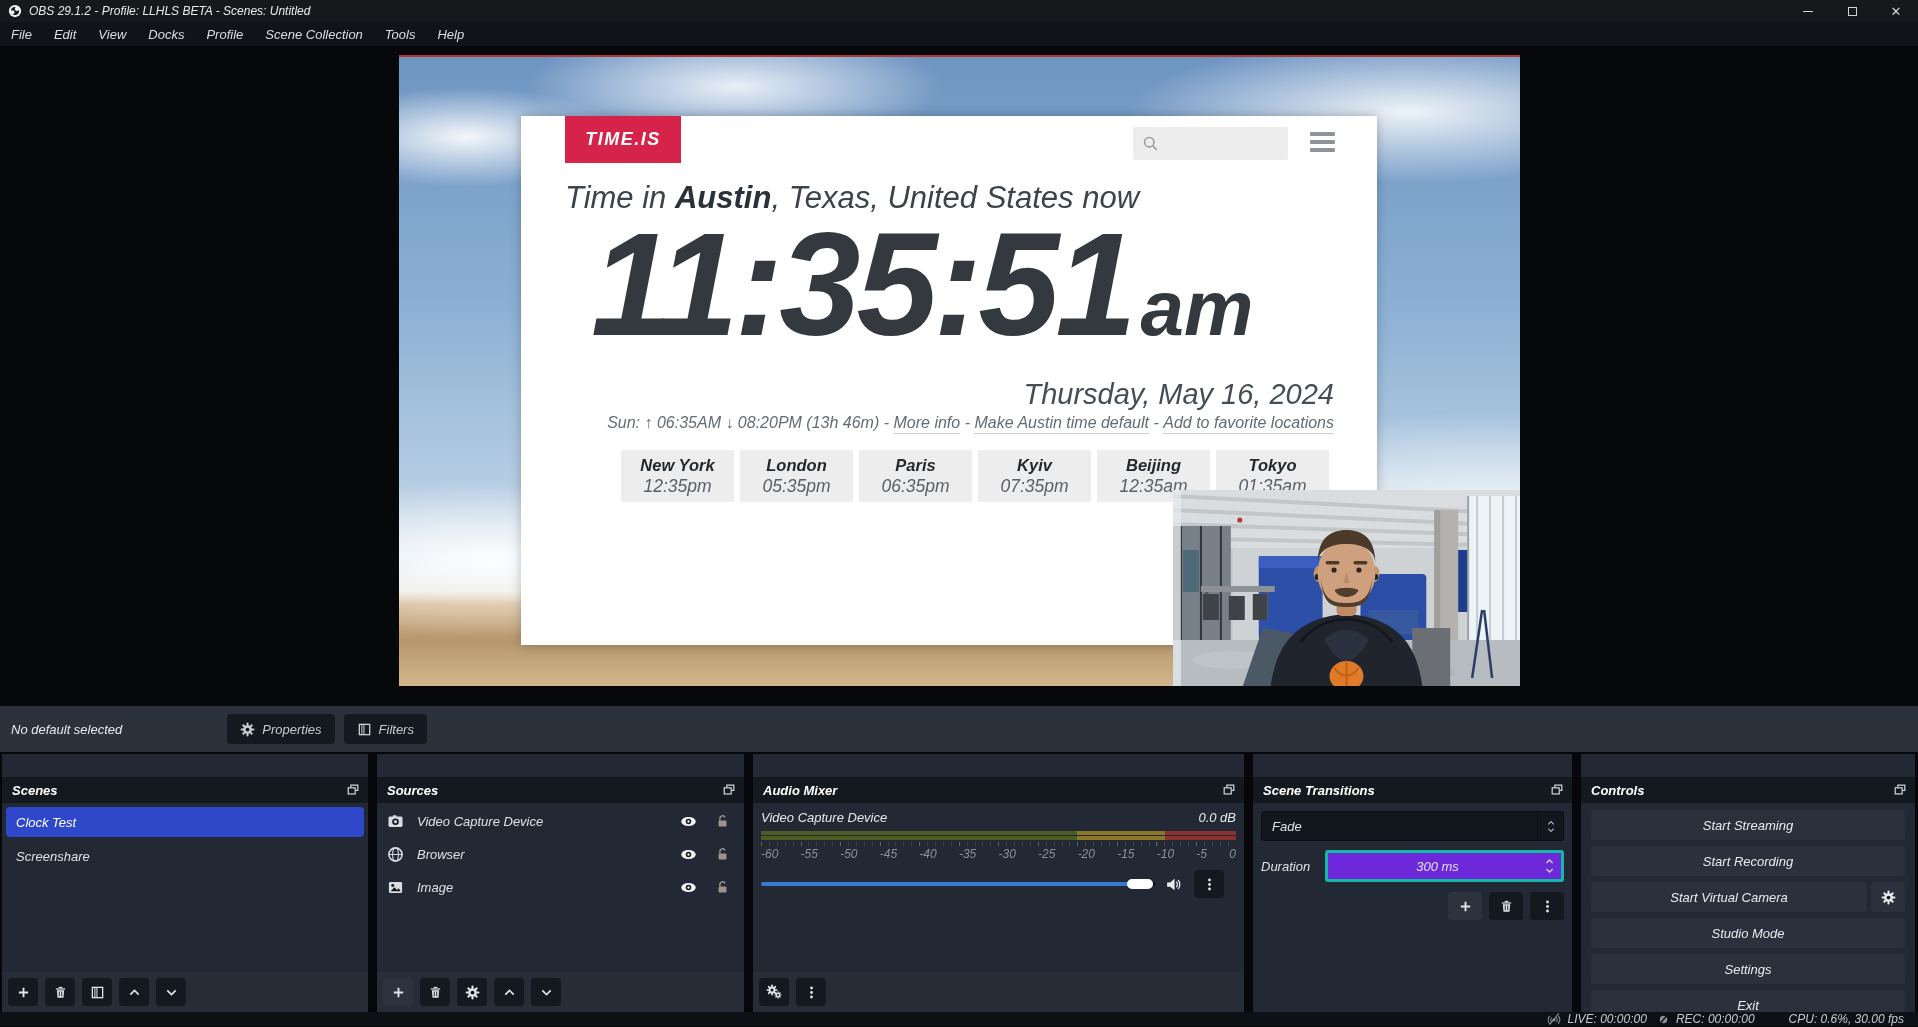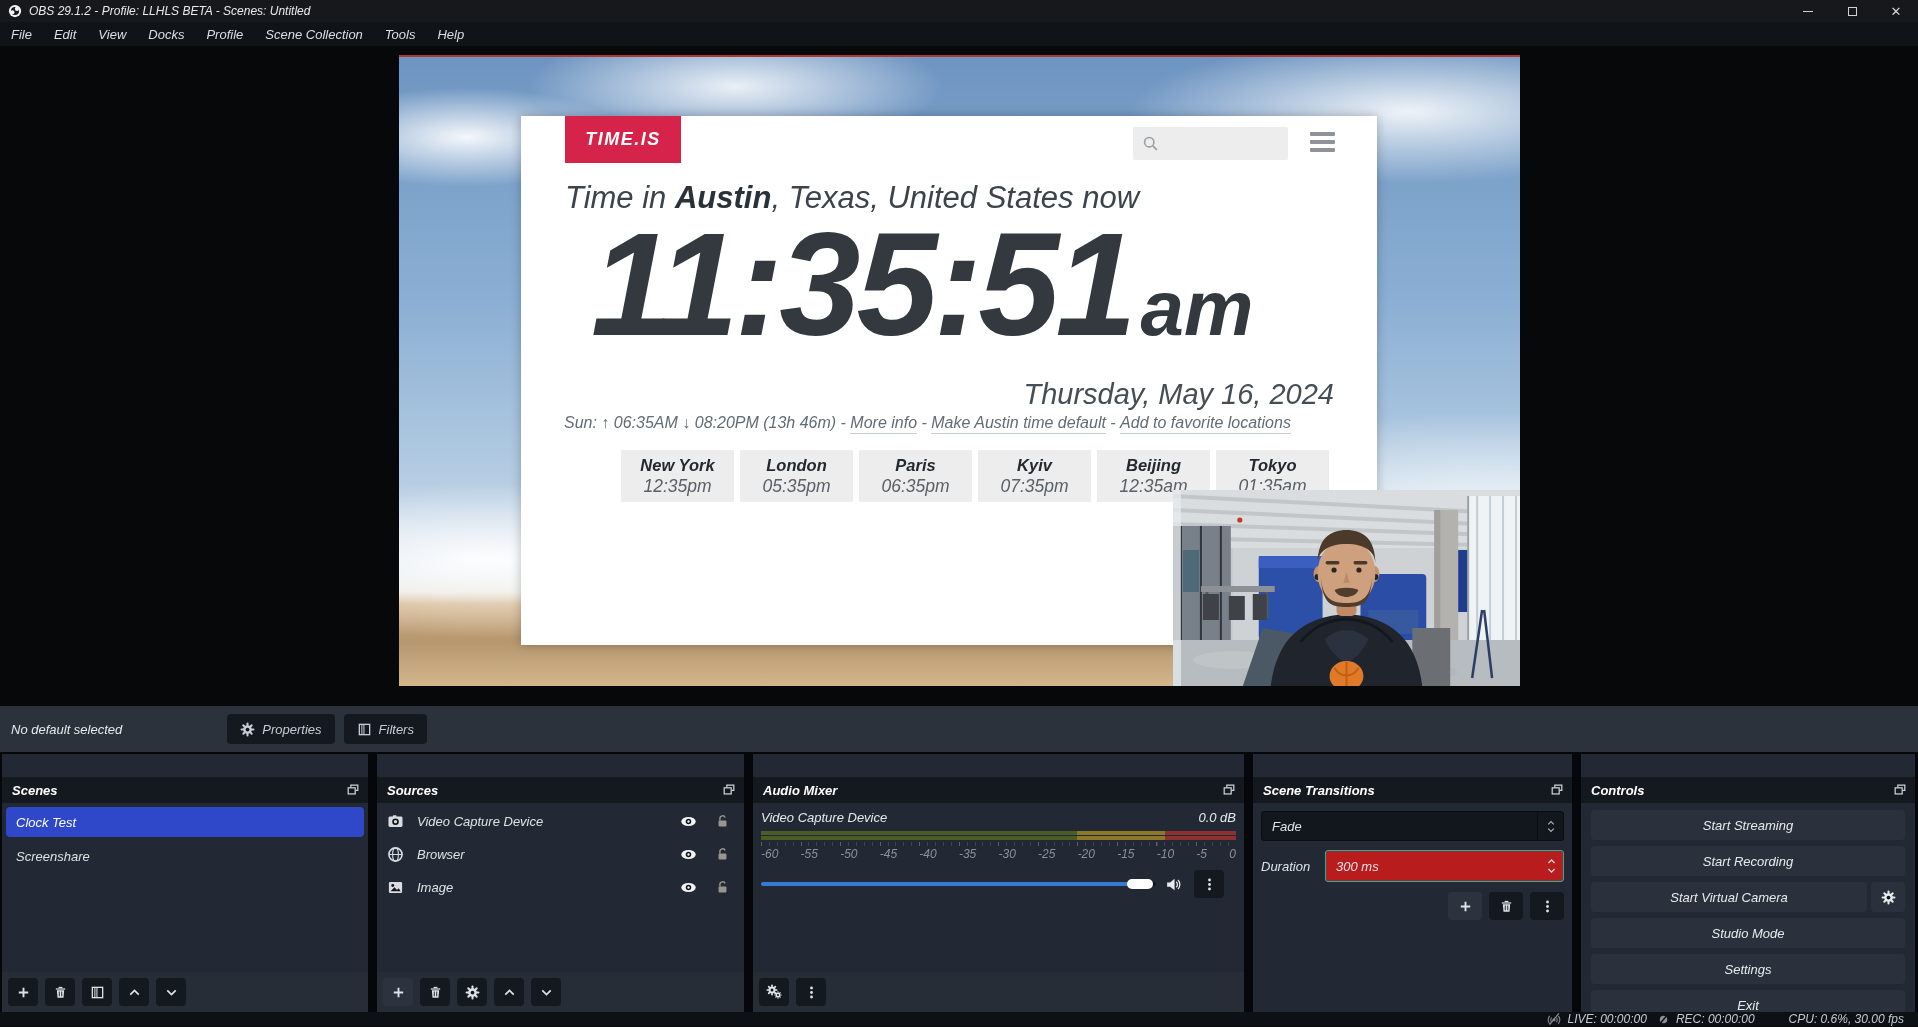--- a/index.html
+++ b/index.html
@@ -38,21 +38,21 @@
     display:flex; align-items:center; justify-content:center; font-size:18px; font-weight:bold; letter-spacing:1.5px; }
   .ti-search { position:absolute; left:612px; top:11px; width:155px; height:33px; background:#ededed; border-radius:2px; display:flex; align-items:center; padding-left:9px; }
   .ti-burger { position:absolute; left:789px; top:16px; width:25px; }
   .ti-burger div { height:4px; background:#8f9399; margin-bottom:4px; border-radius:1px; }
   .ti-heading { position:absolute; left:44px; top:64px; font-size:31px; color:#3c434a; }
   .ti-heading b { color:#2b3138; }
   .ti-clock { position:absolute; left:70px; top:96px; display:flex; align-items:baseline; color:#33393f; line-height:1; }
   .ti-time { font-size:146px; font-weight:bold; letter-spacing:-4px; }
   .ti-ampm { font-size:78px; font-weight:bold; margin-left:8px; }
   .ti-date { position:absolute; right:43px; top:262px; font-size:29px; color:#454d55; }
-  .ti-sun { position:absolute; left:43px; right:43px; top:298px; font-size:16px; color:#626c75; display:flex; justify-content:flex-start; white-space:pre; }
+  .ti-sun { position:absolute; left:43px; right:43px; top:298px; font-size:16px; color:#626c75; display:flex; justify-content:flex-end; white-space:pre; }
   .ti-sun .lnk { border-bottom:1px solid #c8cdd2; padding-bottom:1px; }
   .ti-cities { position:absolute; left:100px; top:334px; display:flex; gap:6px; }
   .ti-city { width:113px; height:52px; background:#ededed; text-align:center; padding-top:6px; }
   .ti-city .cn { font-size:16.5px; font-weight:bold; color:#24292e; }
   .ti-city .ct { font-size:17.5px; color:#596067; margin-top:1px; }
 
   .webcam { position:absolute; left:774px; top:435px; width:347px; height:196px; }
 
   
   .srctoolbar { height:48px; background:#2b323c; display:flex; align-items:center; font-size:13px; color:#e6e9ed; flex:0 0 auto; border-bottom:2px solid #05070a;}
@@ -100,21 +100,21 @@
   .volrow .spk { color:#e8ebee; margin-left:9px; }
   .volrow .kb { margin-left:12px; }
 
   
   .tr-inner { padding:8px; font-size:13px; color:#dfe3e8; }
   .combo { height:30px; background:#12161d; border:1px solid #0a0d11; border-radius:3px; display:flex; align-items:center; }
   .combo .val { padding-left:10px; flex:1; }
   .combo .chevs { width:26px; align-self:stretch; border-left:1px solid #0a0d11; display:flex; flex-direction:column; align-items:center; justify-content:center; gap:1px; color:#aeb4bc; }
   .durrow { margin-top:9px; display:flex; align-items:center; }
   .durrow .lbl { width:64px; }
-  .spin { flex:1; height:32px; background:#b91c1c; border:1px solid #14b8a6; border-radius:3px; display:flex; align-items:center; }
+  .spin { flex:1; height:32px; background:#6d28d9; border:3px solid #14b8a6; border-radius:3px; display:flex; align-items:center;text-align:center; }
   .spin .val { padding-left:10px; flex:1; }
   .spin .chevs { width:24px; display:flex; flex-direction:column; align-items:center; gap:2px; color:#cfd4db; }
   .tr-btns { margin-top:10px; display:flex; justify-content:flex-end; gap:7px; }
   .tr-btns .ibtn { width:34px; }
 
   
   .ctl-inner { padding:7px 10px; display:flex; flex-direction:column; gap:6px; }
   .cbtn { height:30px; background:#2a313c; border-radius:4px; color:#e8ebee; font-size:13px; display:flex; align-items:center; justify-content:center; }
   .crow { display:flex; gap:4px; }
   .crow .cbtn { flex:1; }

